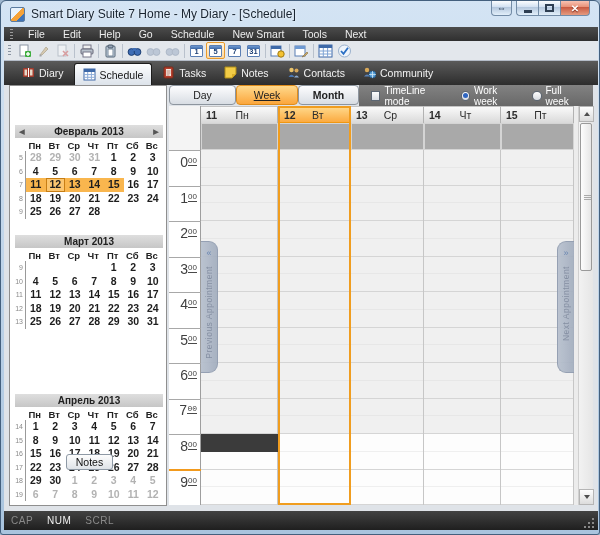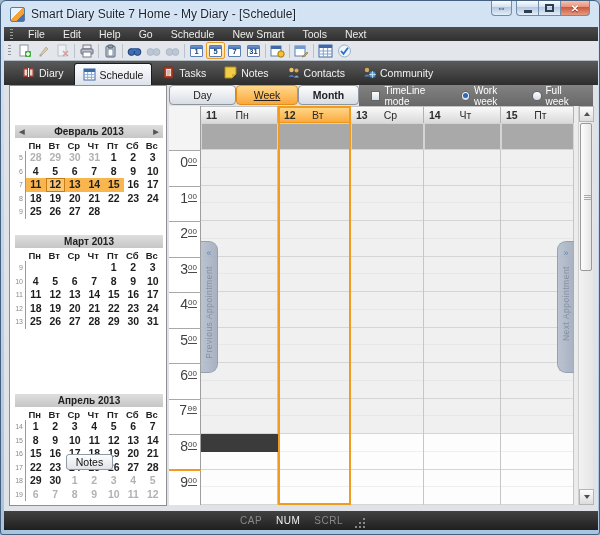--- a/index.html
+++ b/index.html
@@ -134,21 +134,21 @@
   .sb-arrow{position:absolute;left:0;width:15px;height:16px;background:linear-gradient(#fdfdfd,#dcdcdc);
             border:1px solid #b5b5b5;display:flex;align-items:center;justify-content:center;}
   .tri-up{width:0;height:0;border-left:3px solid transparent;border-right:3px solid transparent;border-bottom:4px solid #4e4e4e;}
   .tri-dn{width:0;height:0;border-left:3px solid transparent;border-right:3px solid transparent;border-top:4px solid #4e4e4e;}
   .sb-thumb{position:absolute;left:1px;width:12px;border:1px solid #9a9a9a;border-radius:2px;
             background:linear-gradient(90deg,#fdfdfd,#e6e6e6);}
   .sb-grip{position:absolute;left:3px;top:50%;width:7px;height:5px;margin-top:-2px;
            background:repeating-linear-gradient(#aaa 0 1px,transparent 1px 2px);}
   
   .statusbar{position:absolute;left:0;top:484px;width:594px;height:19px;background:linear-gradient(#424242,#1f1f1f);
-             display:flex;align-items:center;justify-content:center;font-size:10px;color:#8a8a8a;}
+             display:flex;align-items:center;justify-content:space-between;font-size:10px;color:#8a8a8a;}
   .indic{padding:0 7px;letter-spacing:.5px;}
   .indic.on{color:#f2f2f2;}
   .sgrip{width:13px;height:13px;margin:4px 2px 0 4px;
          background:
            radial-gradient(circle at 10px 3px,#888 1px,transparent 1.3px),
            radial-gradient(circle at 10px 7px,#888 1px,transparent 1.3px),
            radial-gradient(circle at 6px 7px,#888 1px,transparent 1.3px),
            radial-gradient(circle at 10px 11px,#888 1px,transparent 1.3px),
            radial-gradient(circle at 6px 11px,#888 1px,transparent 1.3px),
            radial-gradient(circle at 2px 11px,#888 1px,transparent 1.3px);}

